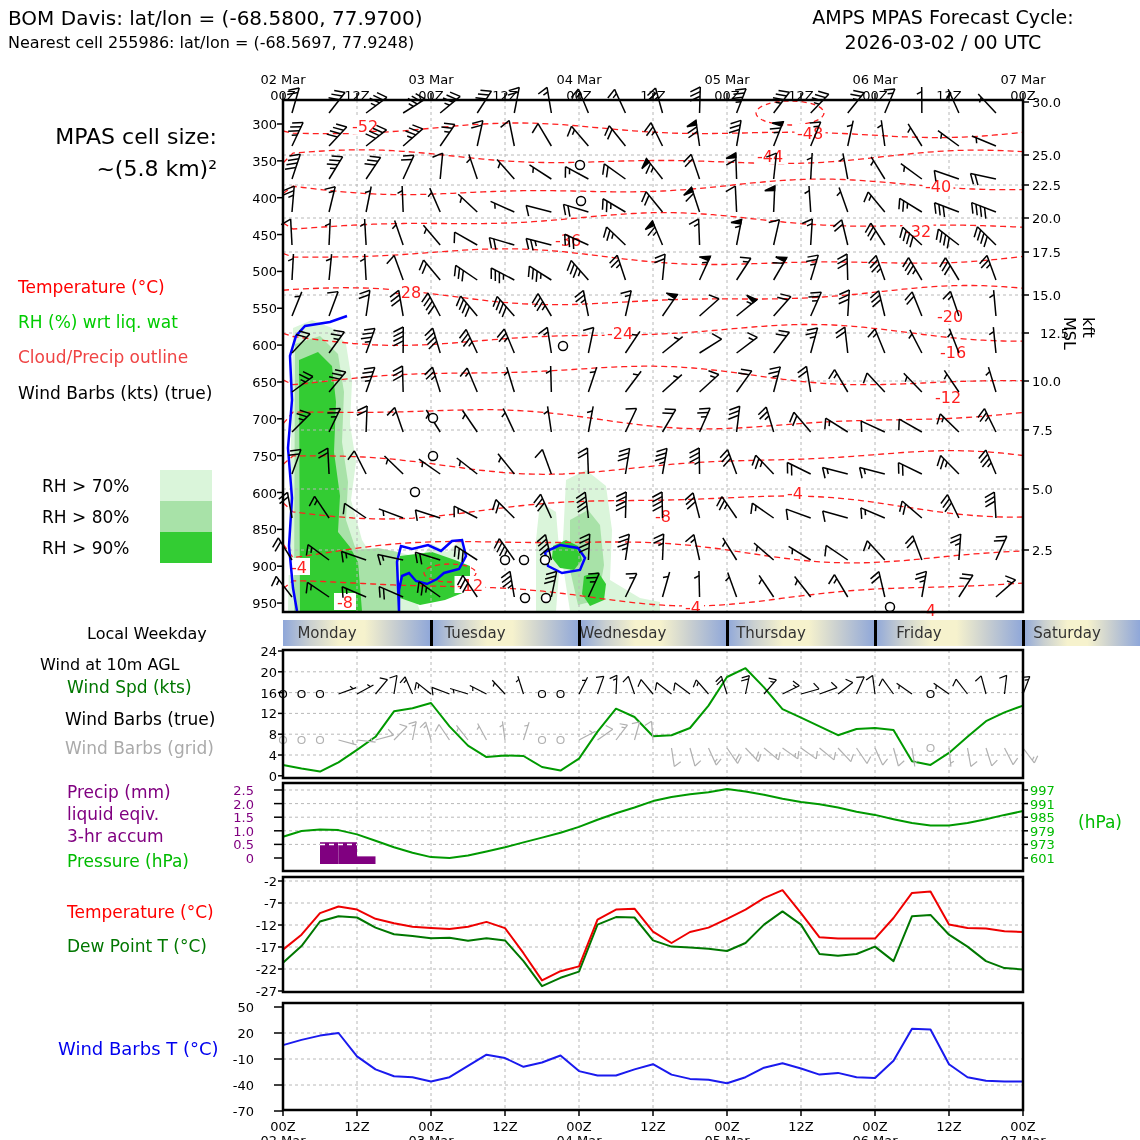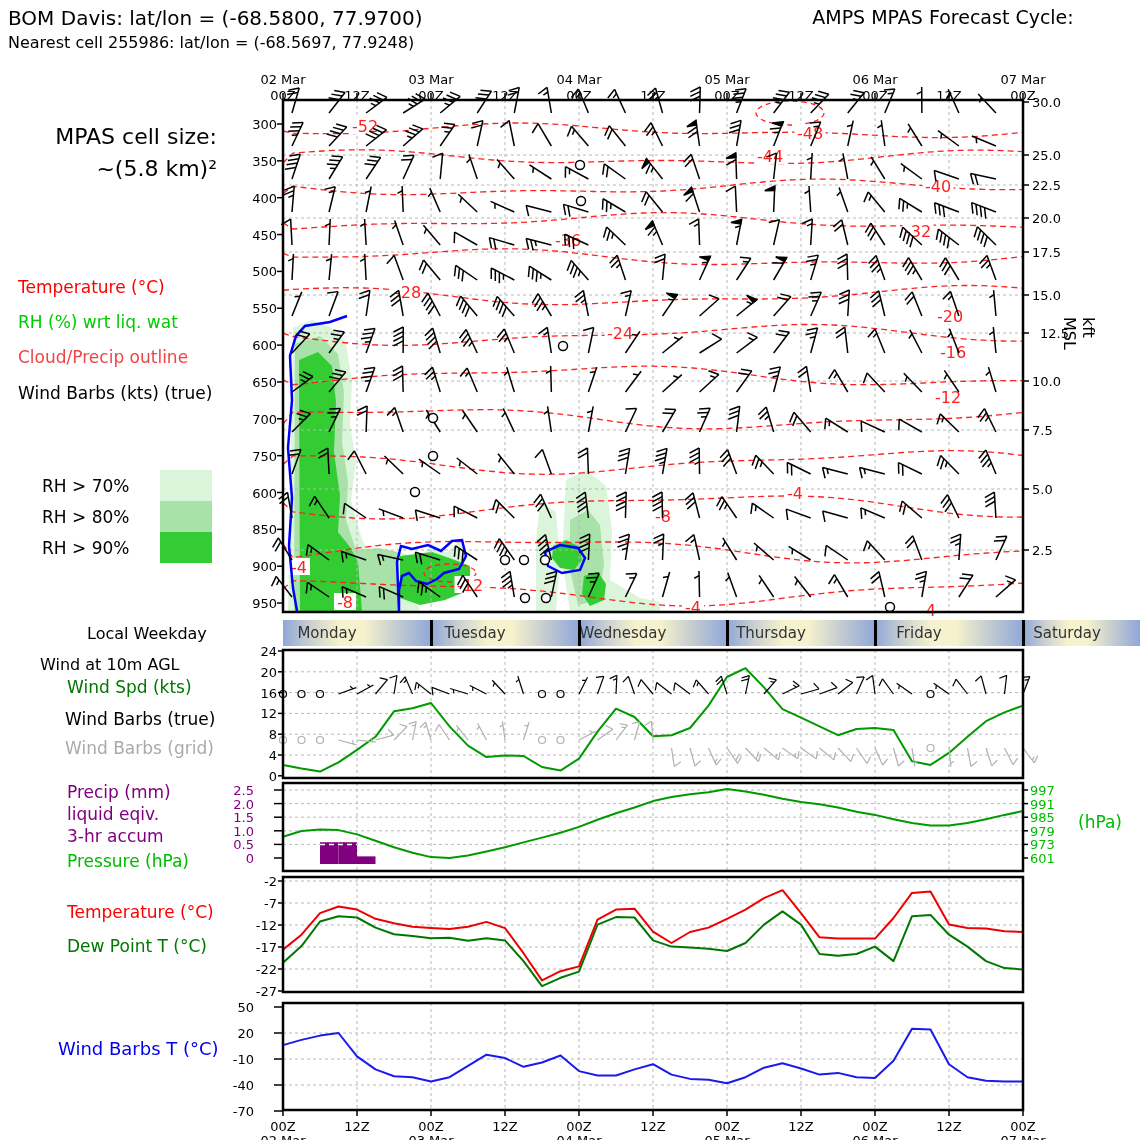--- a/index.html
+++ b/index.html
@@ -25,20 +25,21 @@
   svg{position:absolute;left:0;top:0;}
 </style>
 </head>
 <body>
 
 <div id="canvas">
 
   <div class="abs title" style="left:8px;top:6px;">BOM Davis: lat/lon = (-68.5800, 77.9700)</div>
   <div class="abs sub" style="left:8px;top:33px;">Nearest cell 255986: lat/lon = (-68.5697, 77.9248)</div>
   <div class="abs righthead" style="left:758px;top:6px;">AMPS MPAS Forecast Cycle:</div>
+  <div class="abs righthead" style="left:758px;top:31px;">2026-03-02 / 00 UTC</div>
 
   <div class="abs cellsize" style="left:17px;top:124px;">MPAS cell size:</div>
   <div class="abs cellsize" style="left:17px;top:156px;">~(5.8 km)²</div>
 
   <div class="abs leg" style="left: 18px; top: 277px; color: rgb(255, 0, 0);">Temperature (°C)</div>
   <div class="abs leg" style="left: 18px; top: 312px; color: rgb(0, 204, 0);">RH (%) wrt liq. wat</div>
   <div class="abs leg" style="left: 18px; top: 347px; color: #ef4444;">Cloud/Precip outline</div>
   <div class="abs leg" style="left: 18px; top: 383px; color: rgb(0, 0, 0);">Wind Barbs (kts) (true)</div>
 
   <div class="abs leg" style="left:42px;top:476px;">RH &gt; 70%</div>

